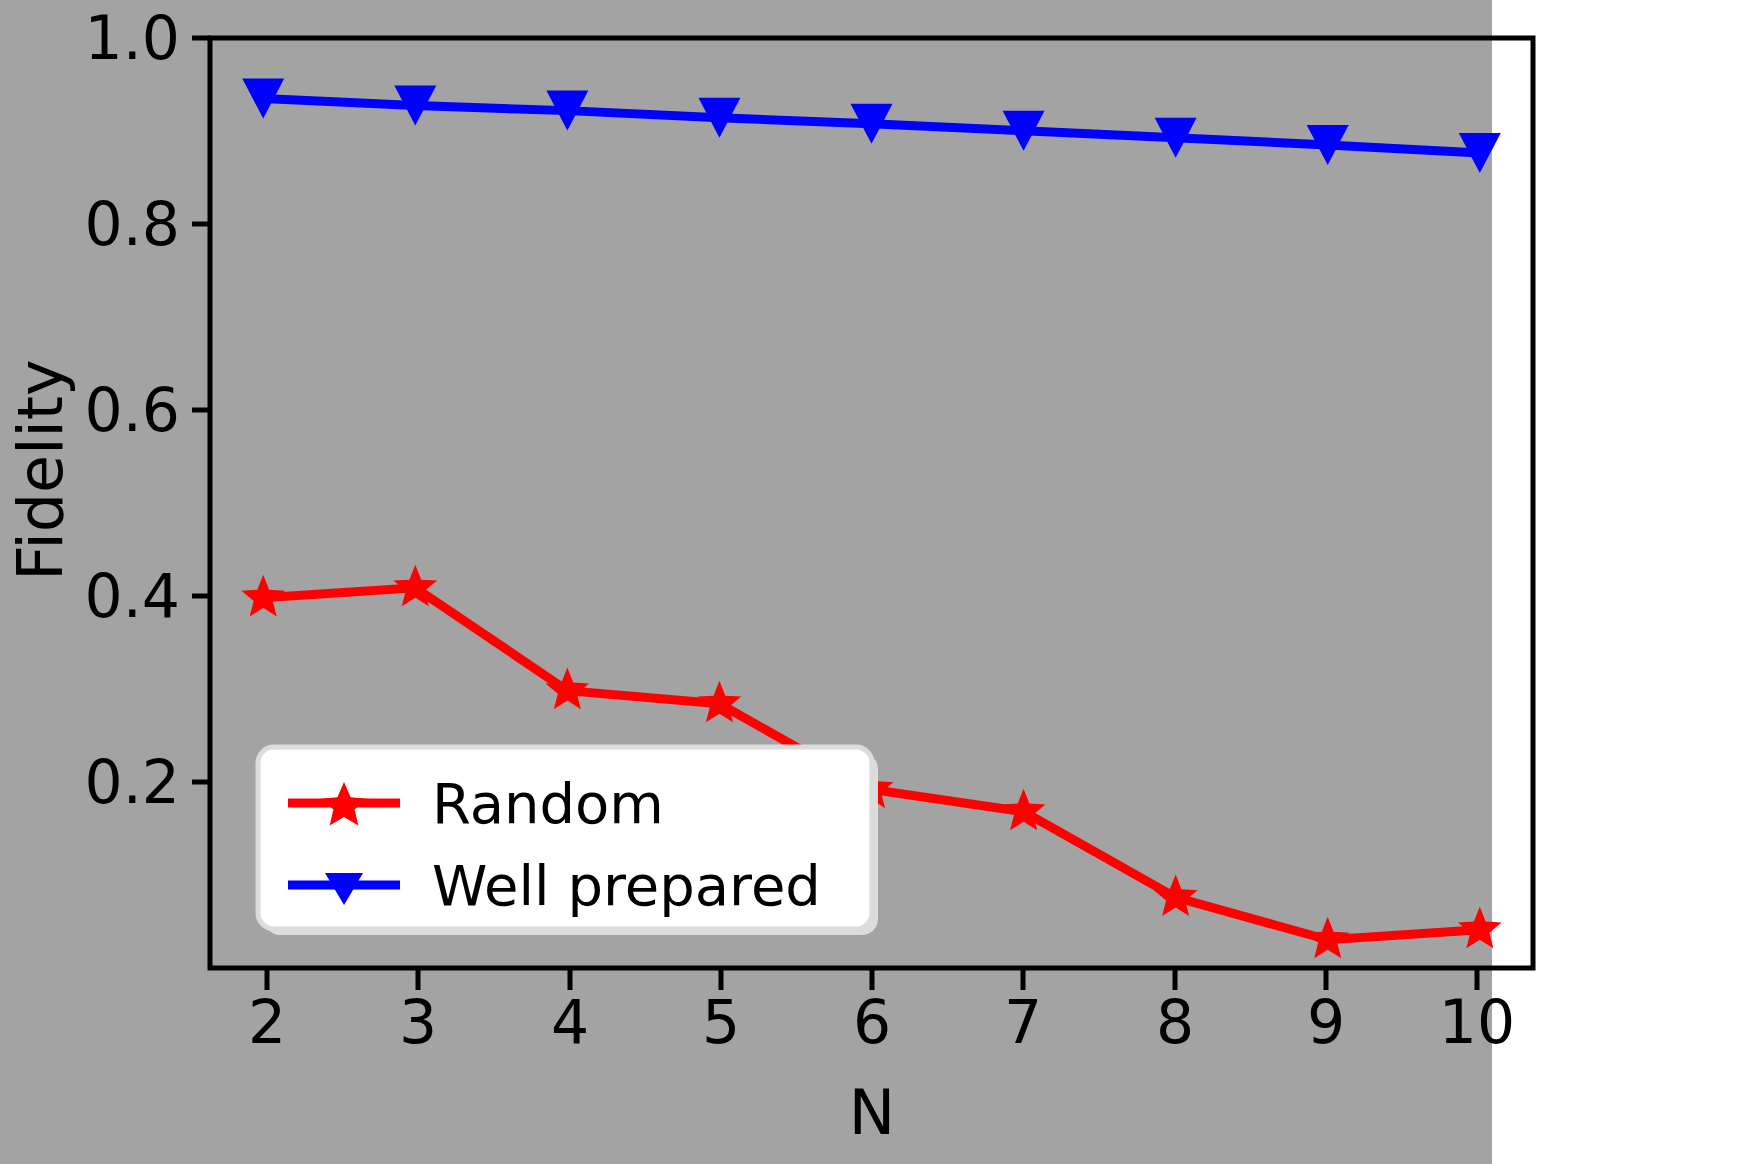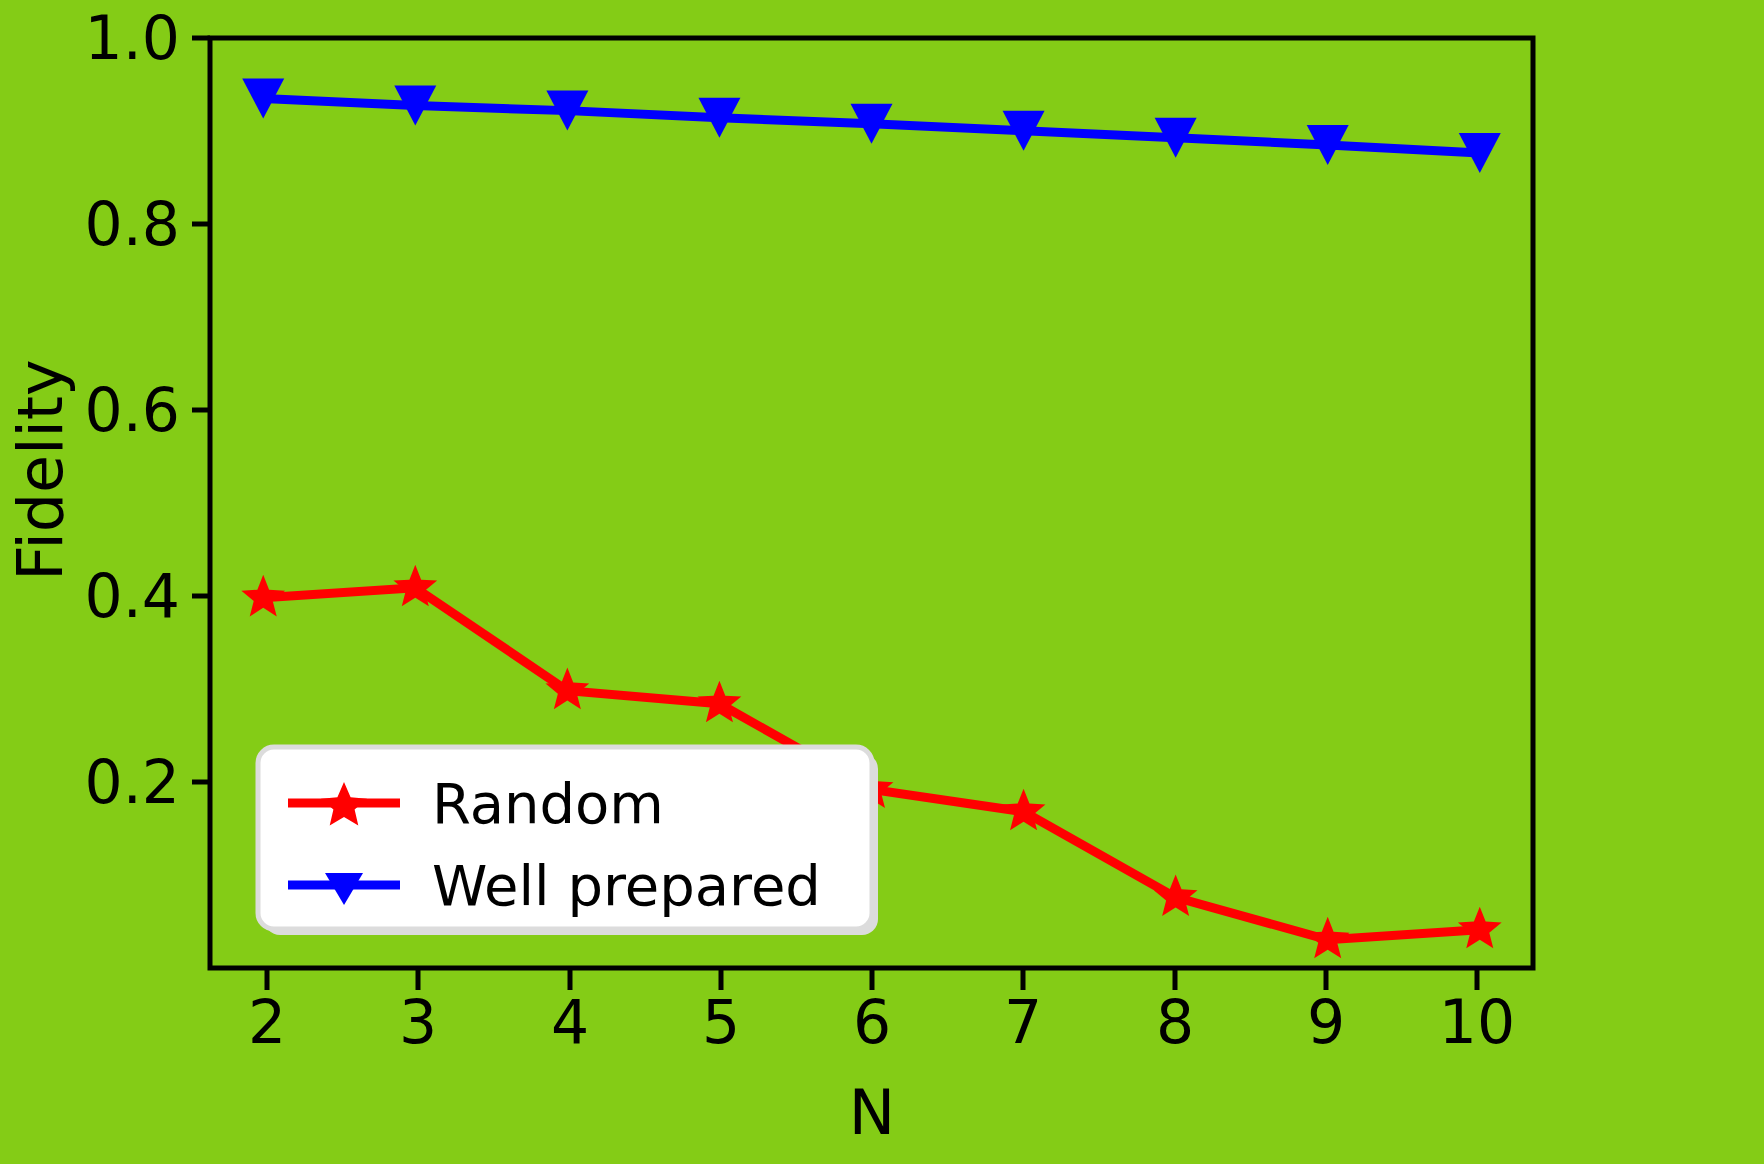--- a/index.html
+++ b/index.html
@@ -8,23 +8,23 @@
     background: #ffffff;
   }
   body {
     width: 1764px;
     height: 1164px;
     font-family: "DejaVu Sans", sans-serif;
     overflow: hidden;
   }
   #figure {
     position: relative;
-    width: 1764px;
+    width: 1492px;
     height: 1164px;
-    background: #84cc16;
+    background: #a3a3a3;
   }
   #plot-svg {
     position: absolute;
     left: 0;
     top: 0;
     width: 1764px;
     height: 1164px;
   }
   .tick-label {
     font-family: "DejaVu Sans", sans-serif;

